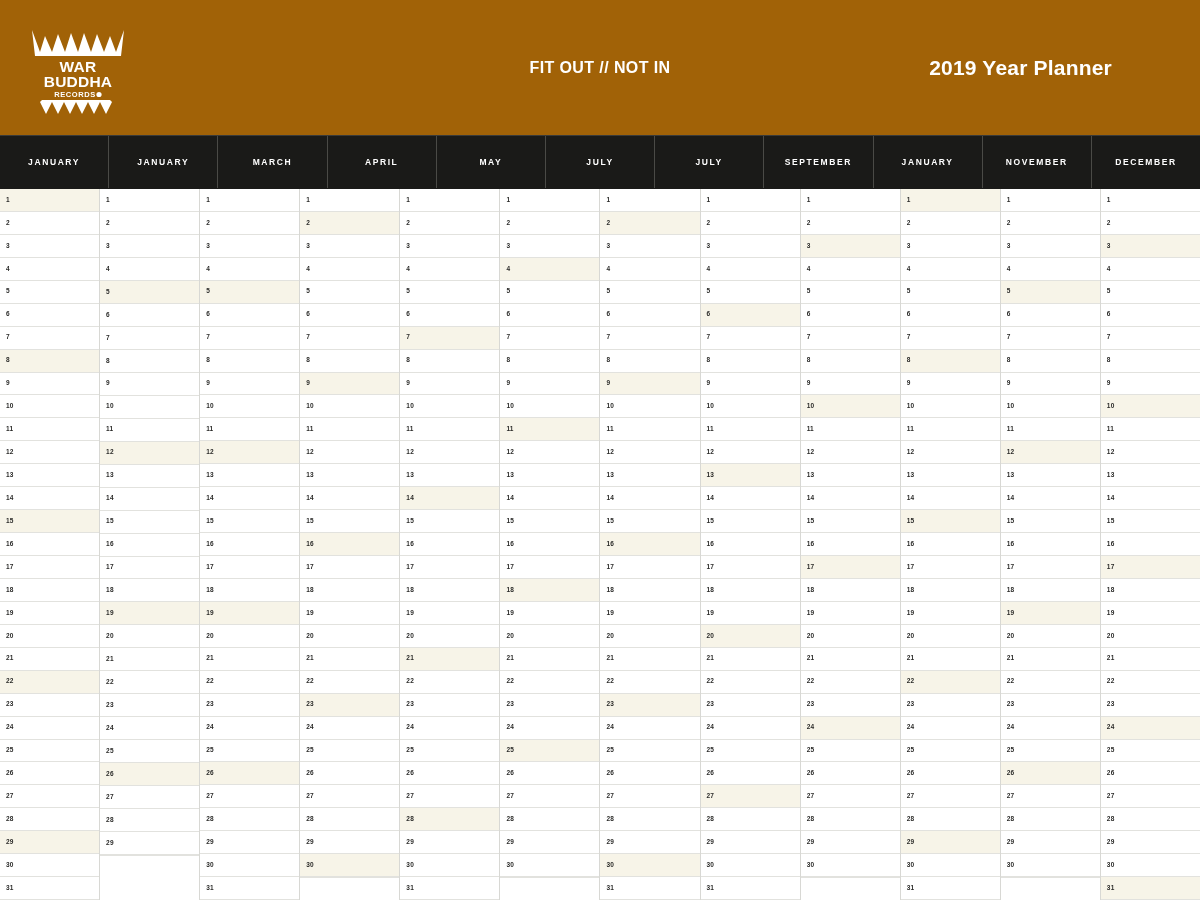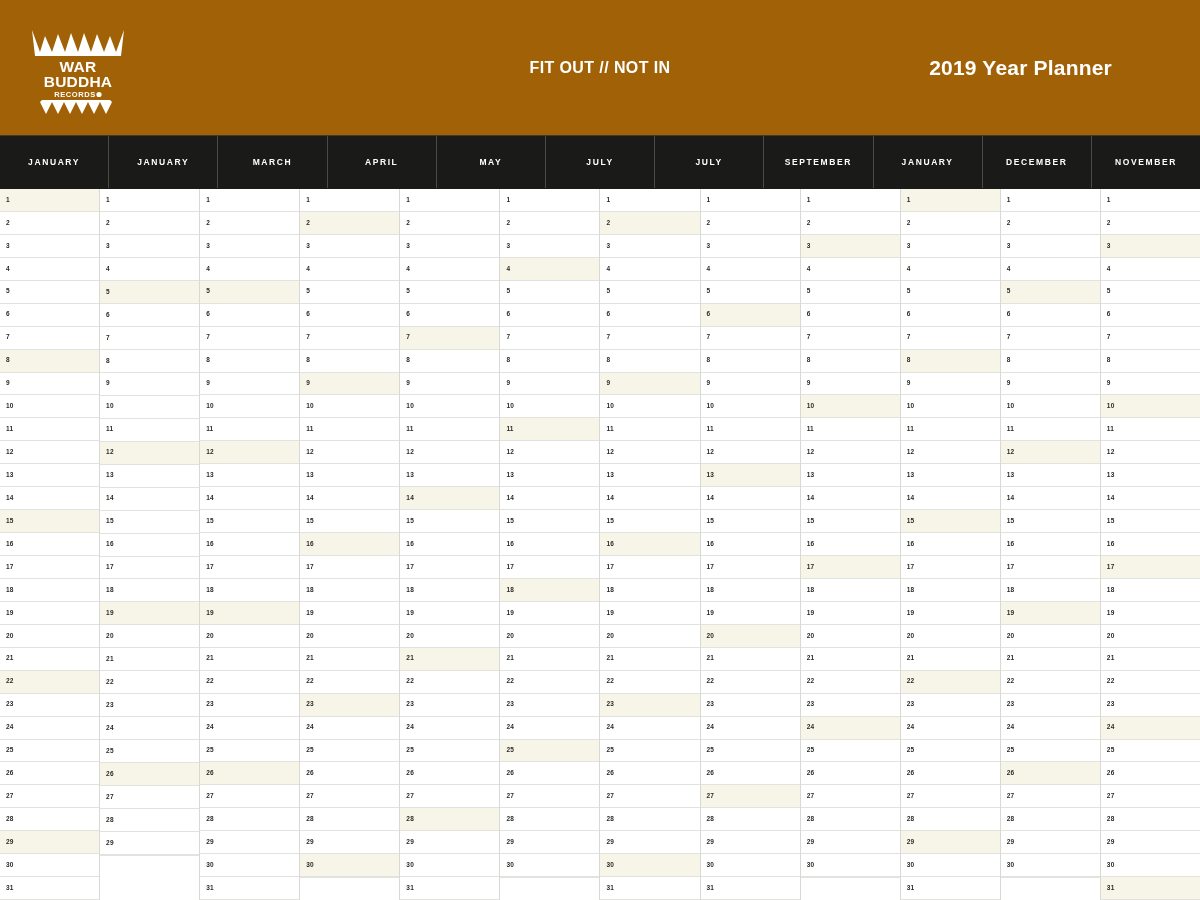--- a/index.html
+++ b/index.html
@@ -186,22 +186,22 @@
   <div class="months-row" id="months-row">
       <div class="month-head">JANUARY</div>
       <div class="month-head">JANUARY</div>
       <div class="month-head">MARCH</div>
       <div class="month-head">APRIL</div>
       <div class="month-head">MAY</div>
       <div class="month-head">JULY</div>
       <div class="month-head">JULY</div>
       <div class="month-head">SEPTEMBER</div>
       <div class="month-head">JANUARY</div>
+      <div class="month-head">NOVEMBER</div>
       <div class="month-head">DECEMBER</div>
-      <div class="month-head">NOVEMBER</div>
     </div>
 
   <div class="grid-body" id="grid-body">
       <div class="month-col">
         <div class="day-cell hl">
           <span class="day-num">1</span>
         </div>
         <div class="day-cell">
           <span class="day-num">2</span>
         </div>

